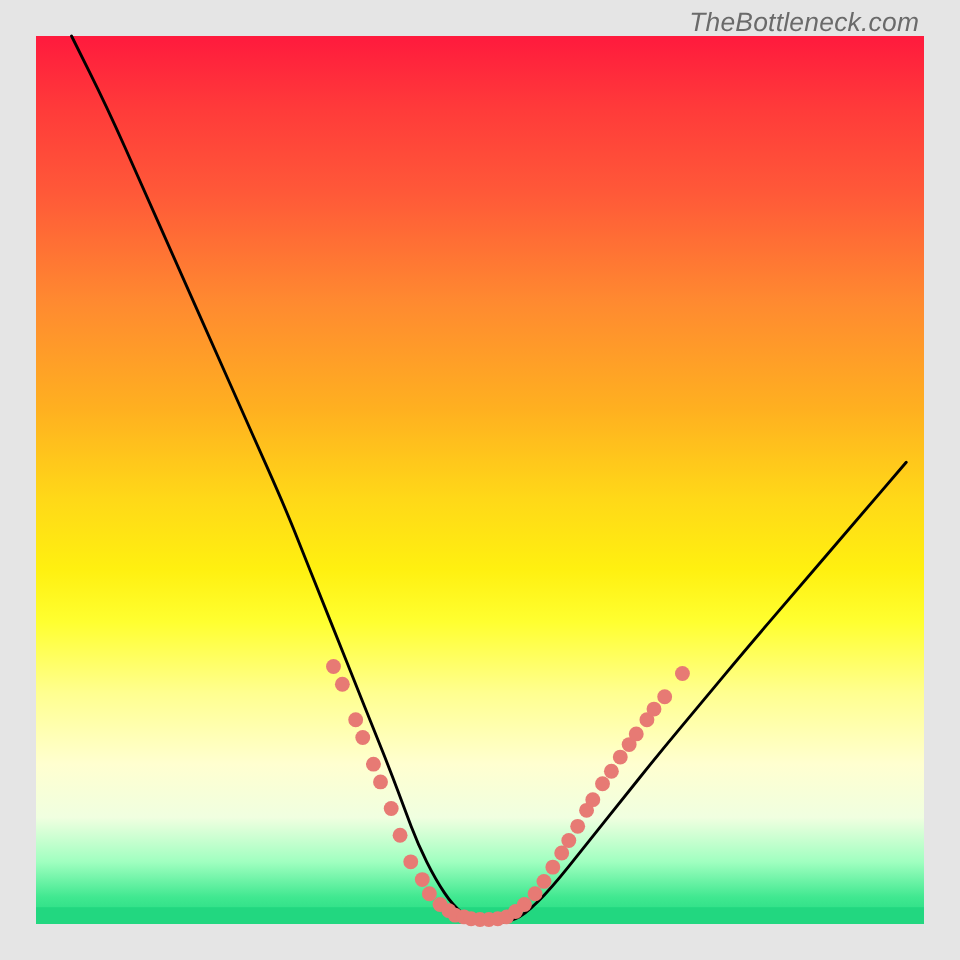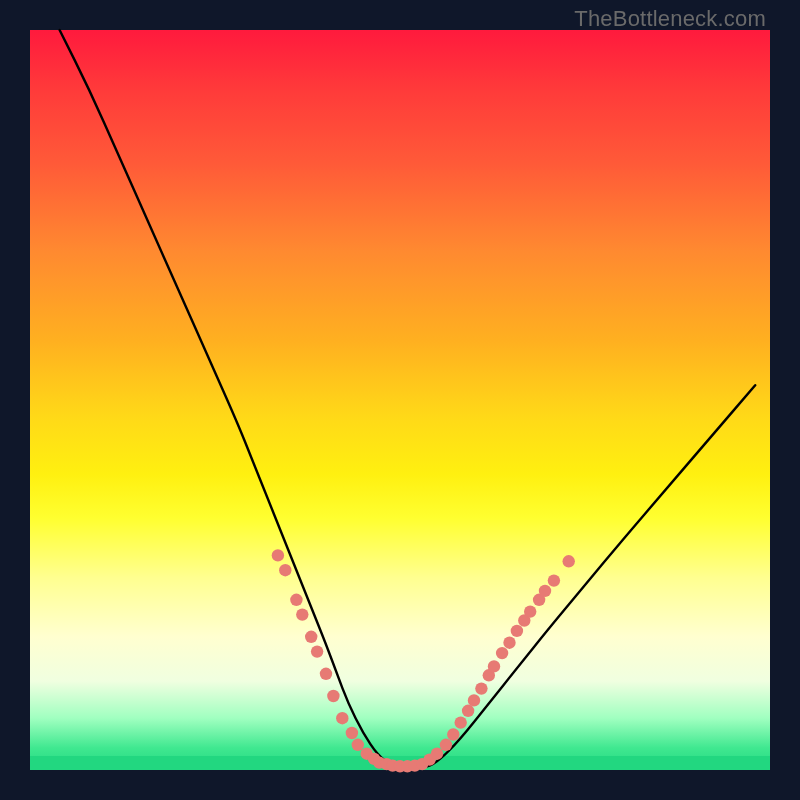--- a/index.html
+++ b/index.html
@@ -1,21 +1,22 @@
 <!DOCTYPE html>
 <html><head>
 <meta charset="utf-8">
 <style>
   * { margin: 0; padding: 0; box-sizing: border-box; }
   html, body { width: 800px; height: 800px; overflow: hidden; background: #000; }
   .frame {
     position: relative;
     width: 800px;
     height: 800px;
-    background: #0f172a;
+    background: #e5e5e5;
+    font-style: italic;
   }
   .plot-area {
     position: absolute;
     left: 30px;
     top: 30px;
     width: 740px;
     height: 740px;
     background: linear-gradient(to bottom,
       #ff1a3d 0%,
       #ff3a3a 8%,

